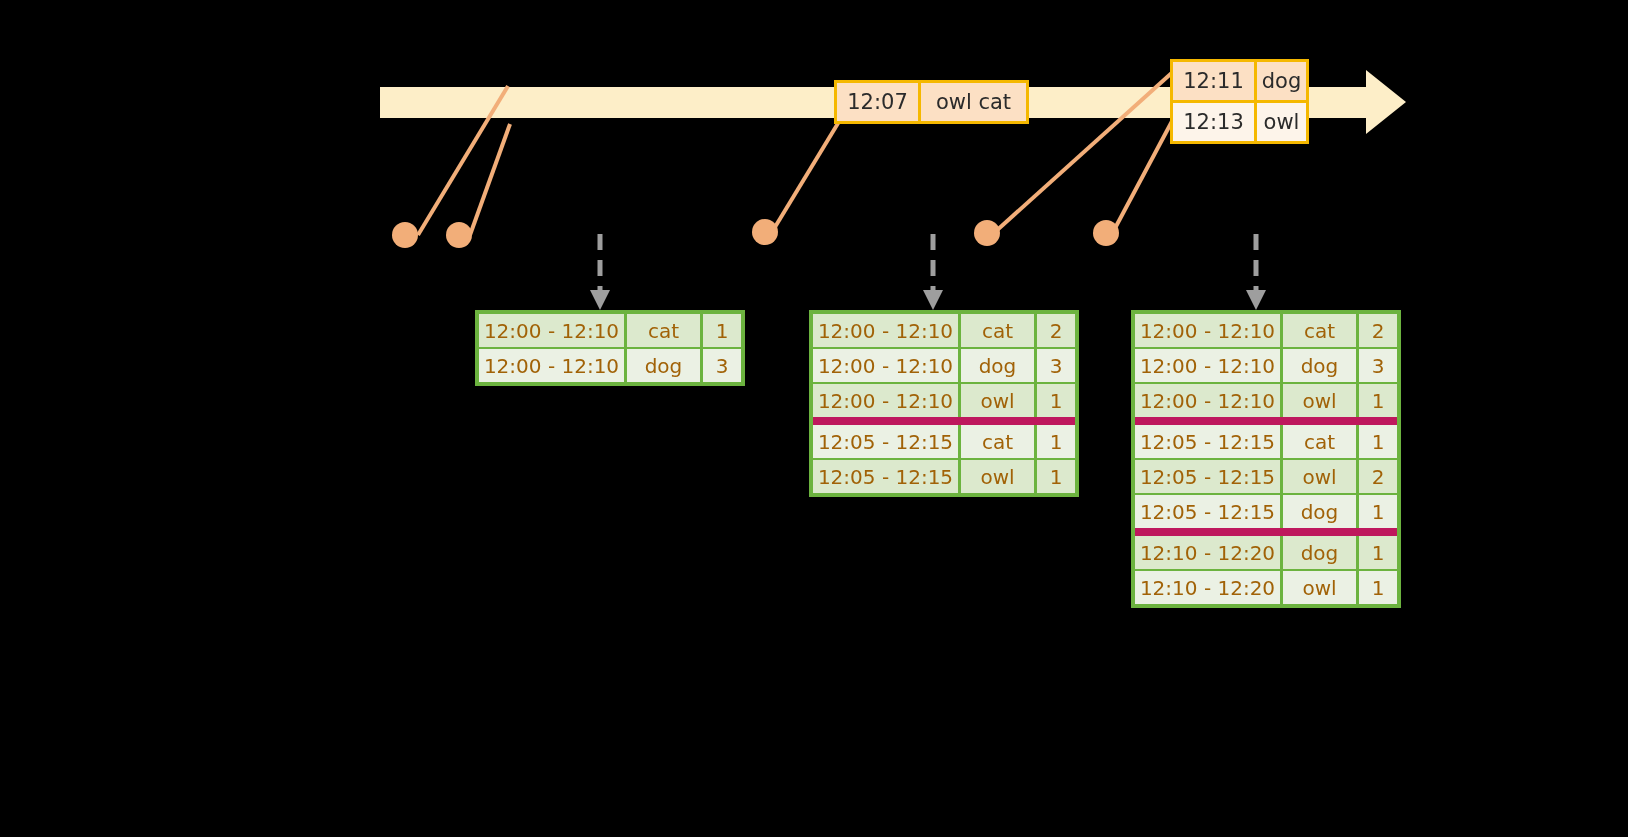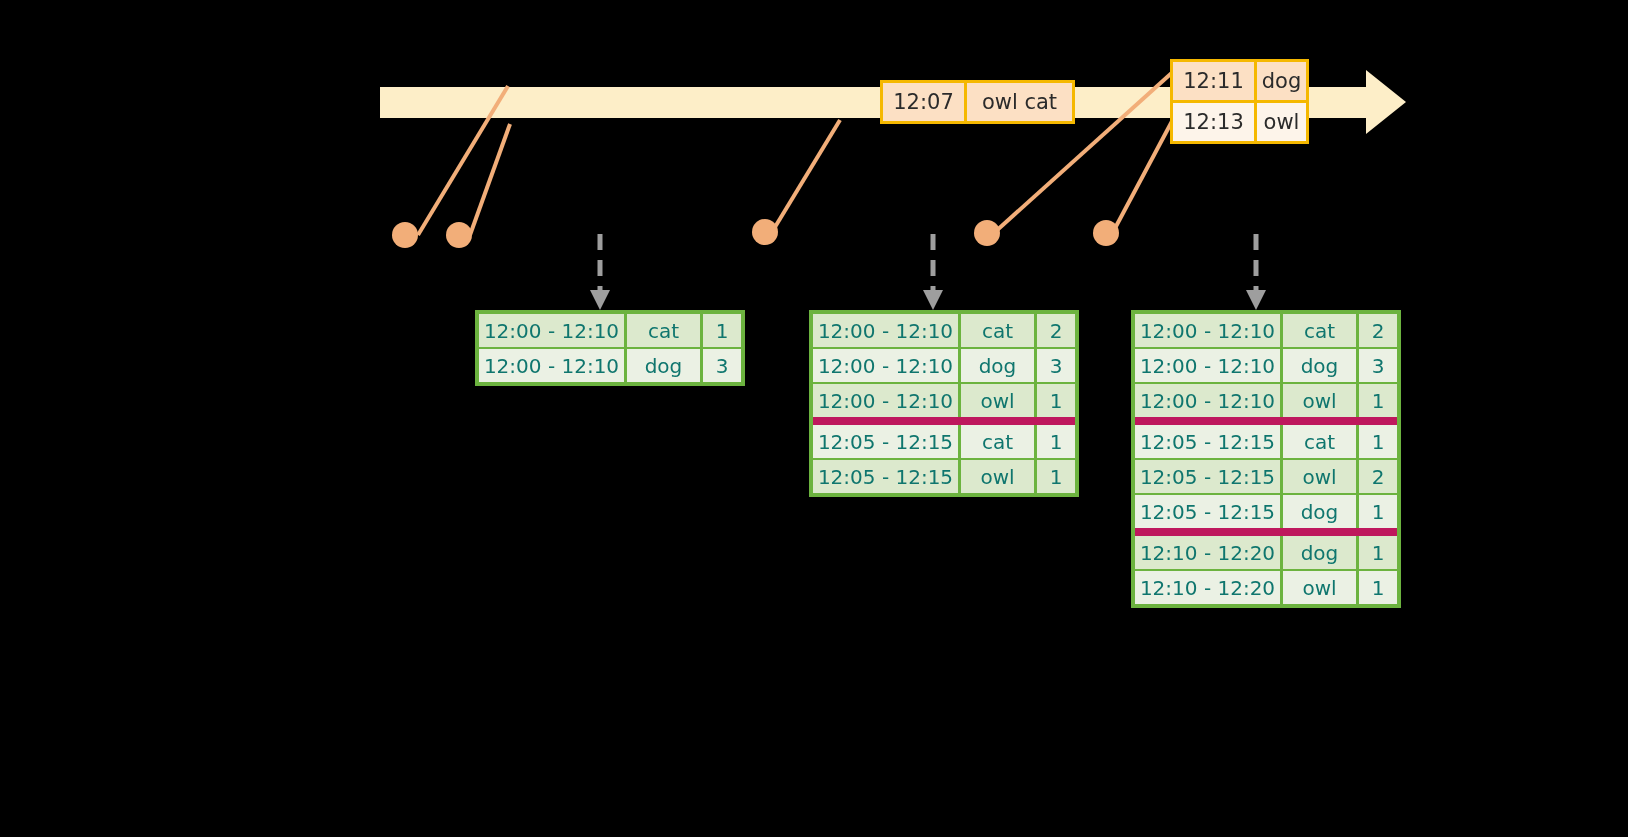--- a/index.html
+++ b/index.html
@@ -84,21 +84,21 @@
   .rt-group { display: flex; flex-direction: column; }
   .rt-group + .rt-group { border-top: 8px solid #be185d; }
   .rt-row { display: flex; }
   .rt-row + .rt-row { border-top: 2px solid #6cb33f; }
   .rt-cell {
     height: 33px;
     display: flex;
     align-items: center;
     justify-content: center;
     font-size: 20px;
-    color: #0f766e;
+    color: #a16207;
     box-sizing: border-box;
   }
   .rt-row.odd .rt-cell { background: #dce9cd; }
   .rt-row.even .rt-cell { background: #ebf1e4; }
   .rt-cell.win { width: 148px; border-right: 3px solid #6cb33f; }
   .rt-cell.word { width: 76px; border-right: 3px solid #6cb33f; }
   .rt-cell.cnt { width: 38px; }
 
   
   .dashed-arrow {
@@ -116,21 +116,21 @@
 
   <svg class="connectors" viewBox="0 0 1628 837">
     <line x1="418" y1="235" x2="508" y2="86" stroke="#f2ae79" stroke-width="4"></line>
     <line x1="470" y1="235" x2="510" y2="124" stroke="#f2ae79" stroke-width="4"></line>
     <line x1="772" y1="232" x2="840" y2="120" stroke="#f2ae79" stroke-width="4"></line>
     <line x1="995" y1="232" x2="1175" y2="70" stroke="#f2ae79" stroke-width="4"></line>
     <line x1="1113" y1="232" x2="1178" y2="110" stroke="#f2ae79" stroke-width="4"></line>
   </svg>
 
 
-  <div class="event-box" style="left:880px; top:80px; width:195px; height:44px;">
+  <div class="event-box" style="left:834px; top:80px; width:195px; height:44px;">
     <div class="event-row shade">
       <div class="event-cell time cell">12:07</div>
       <div class="event-cell words cell">owl cat</div>
     </div>
   </div>
 
   <div class="event-box" style="left:1170px; top:59px; width:139px; height:85px;">
     <div class="event-row shade">
       <div class="event-cell time cell">12:11</div>
       <div class="event-cell words cell">dog</div>

